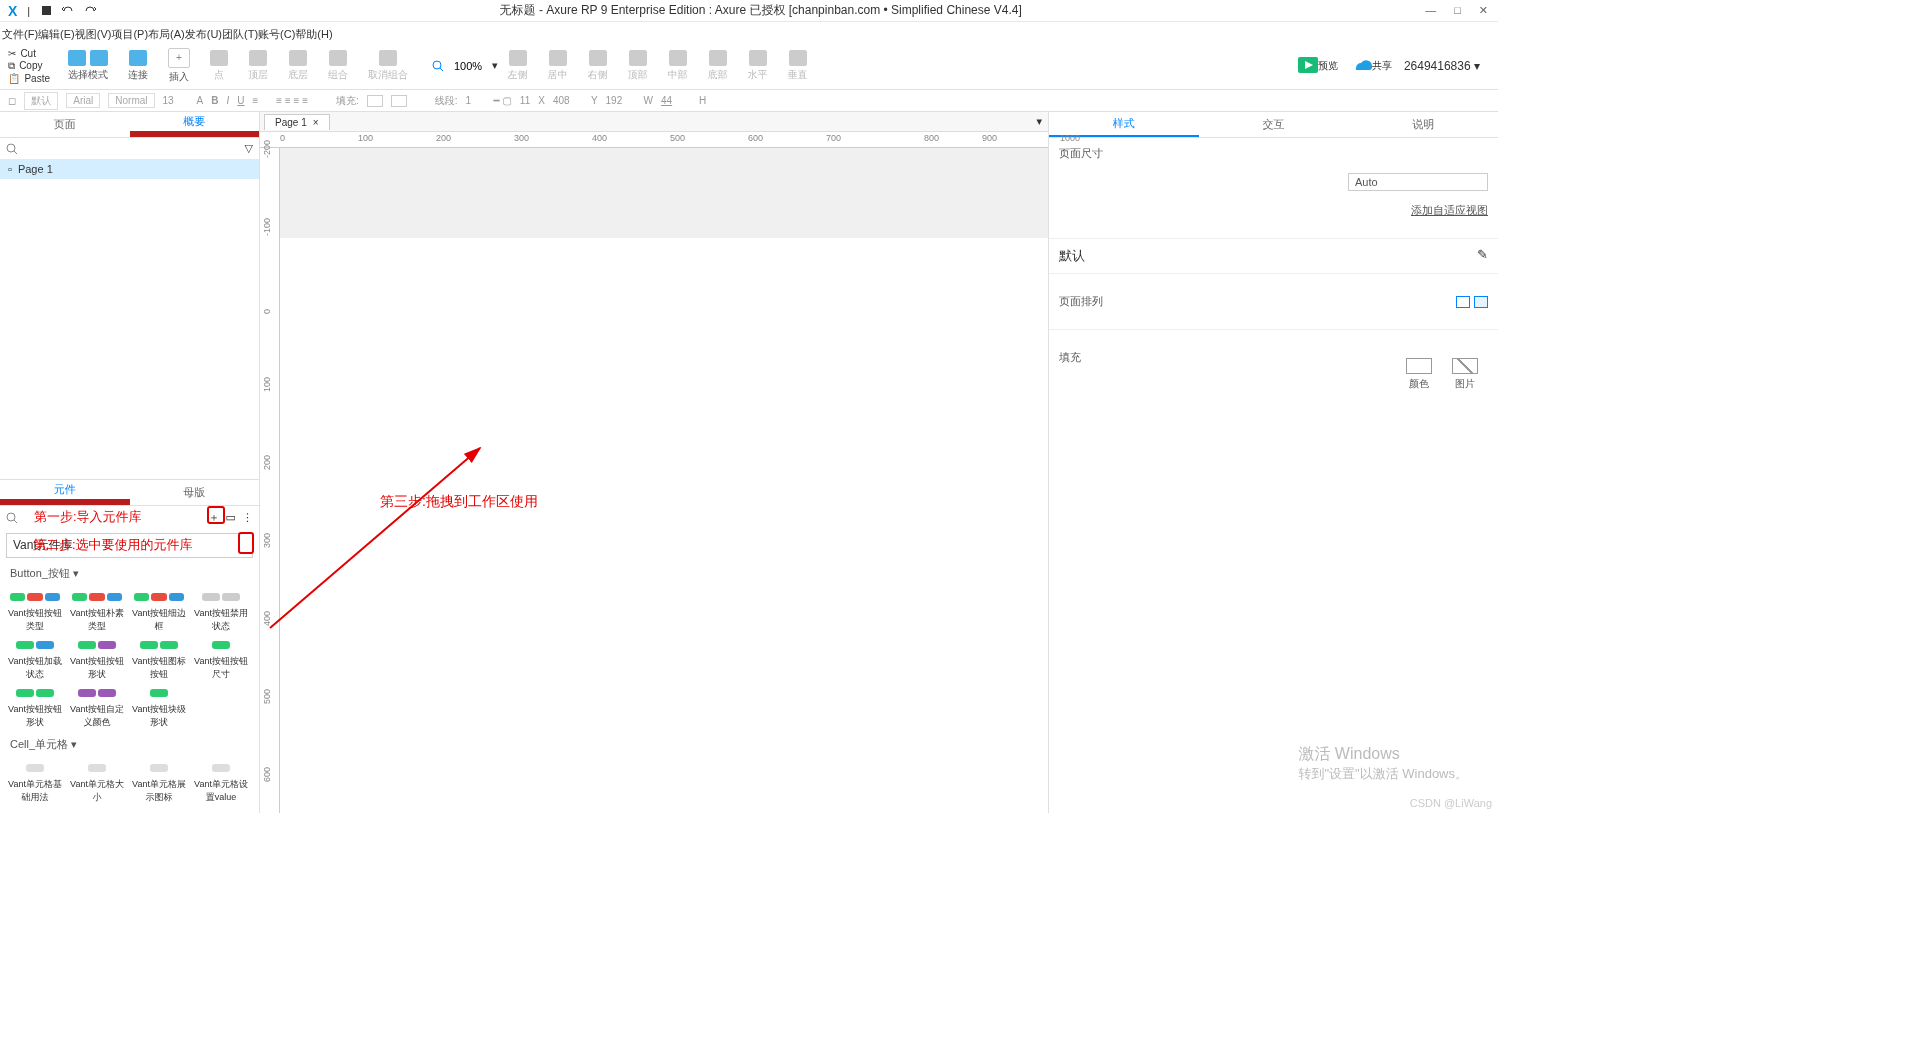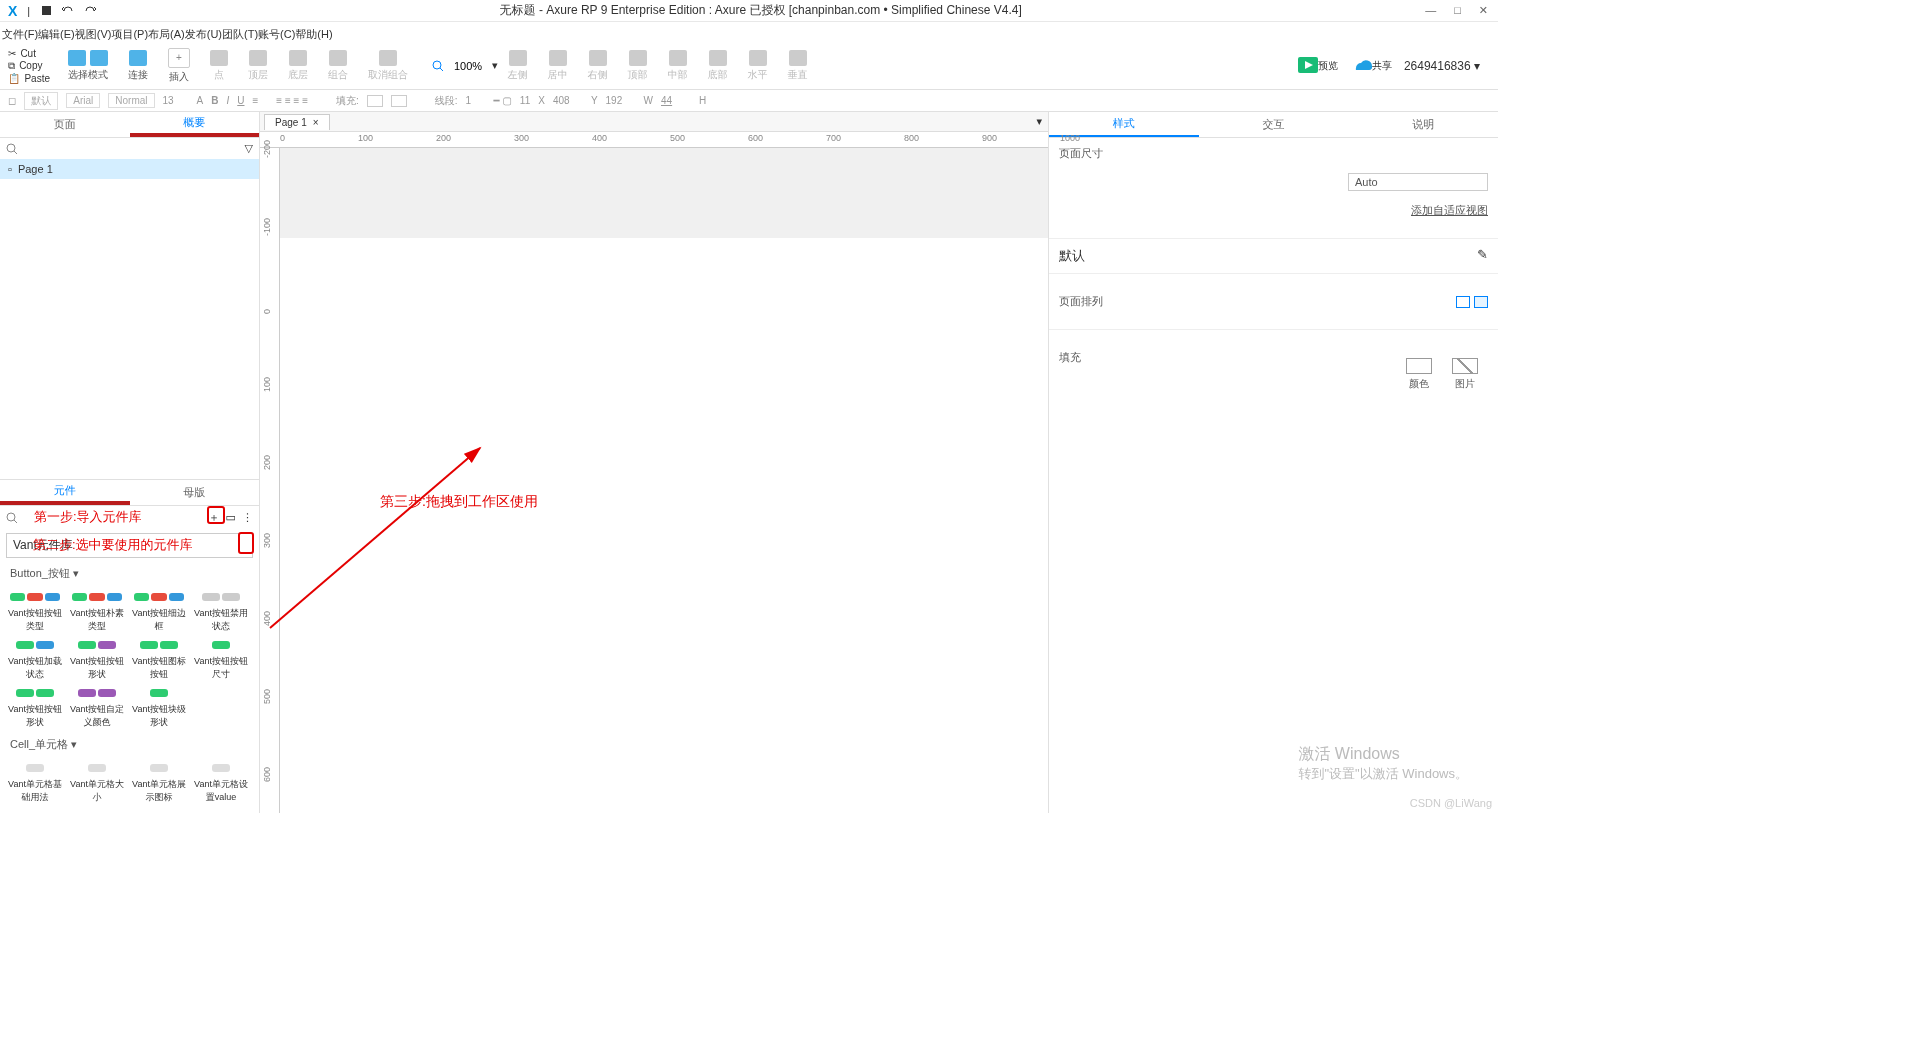--- a/index.html
+++ b/index.html
@@ -28,21 +28,21 @@
 .tb-preview { display: flex; flex-direction: row; align-items: center; margin-right: 12px; font-size: 10px; }
 .tb-preview svg { margin-bottom: 2px; }
 .account { font-size: 12px; color: #333; margin-right: 10px; }
 .formatbar { height: 22px; border-bottom: 1px solid #e0e0e0; display: flex; align-items: center; padding: 0 8px; font-size: 10px; color: #999; gap: 8px; }
 .formatbar input { border: none; width: 40px; font-size: 10px; color: #999; }
 .formatbar .fb-box { border: 1px solid #ddd; padding: 1px 6px; color: #aaa; }
 .main { display: flex; height: calc(100% - 112px); }
 .left-col { width: 260px; display: flex; flex-direction: column; border-right: 1px solid #e0e0e0; }
 .panel-tabs { display: flex; height: 26px; border-bottom: 1px solid #e0e0e0; }
 .panel-tabs div { flex: 1; display: flex; align-items: center; justify-content: center; font-size: 11px; color: #666; cursor: pointer; }
-.panel-tabs div.active { color: #0084ff; border-bottom: 4px solid #b91c1c; font-weight: 500; }
+.panel-tabs div.active { color: #0084ff; border-bottom: 6px solid #b91c1c; font-weight: 500; }
 .search-row { display: flex; align-items: center; padding: 4px 6px; }
 .search-row input { flex: 1; border: none; outline: none; font-size: 11px; }
 .page-item { background: #d4eeff; padding: 4px 8px; font-size: 11px; display: flex; align-items: center; gap: 6px; }
 .pages-area { flex: 0 0 320px; overflow: auto; }
 .lib-area { flex: 1; display: flex; flex-direction: column; border-top: 1px solid #e0e0e0; overflow: hidden; }
 .lib-search { position: relative; display: flex; align-items: center; padding: 4px 6px; gap: 6px; }
 .annot { color: #e40000; font-size: 13px; position: absolute; }
 .redbox { border: 2px solid #e40000; border-radius: 3px; position: absolute; }
 .lib-select { position: relative; border: 1px solid #ccc; margin: 4px 6px; padding: 3px 6px; font-size: 12px; }
 .lib-section { font-size: 11px; color: #555; padding: 4px 10px; }
@@ -444,21 +444,21 @@
     </div>
     <div class="ruler-h" id="ruler-h">
         <span style="left: 20px;">0</span>
         <span style="left: 98px;">100</span>
         <span style="left: 176px;">200</span>
         <span style="left: 254px;">300</span>
         <span style="left: 332px;">400</span>
         <span style="left: 410px;">500</span>
         <span style="left: 488px;">600</span>
         <span style="left: 566px;">700</span>
-        <span style="left: 644px;">800</span>
+        <span style="left: 664px;">800</span>
         <span style="left: 722px;">900</span>
         <span style="left: 800px;">1000</span>
       </div>
     <div class="canvas-body">
       <div class="ruler-v" id="ruler-v">
           <span style="top: 10px;">-200</span>
           <span style="top: 88px;">-100</span>
           <span style="top: 166px;">0</span>
           <span style="top: 244px;">100</span>
           <span style="top: 322px;">200</span>

